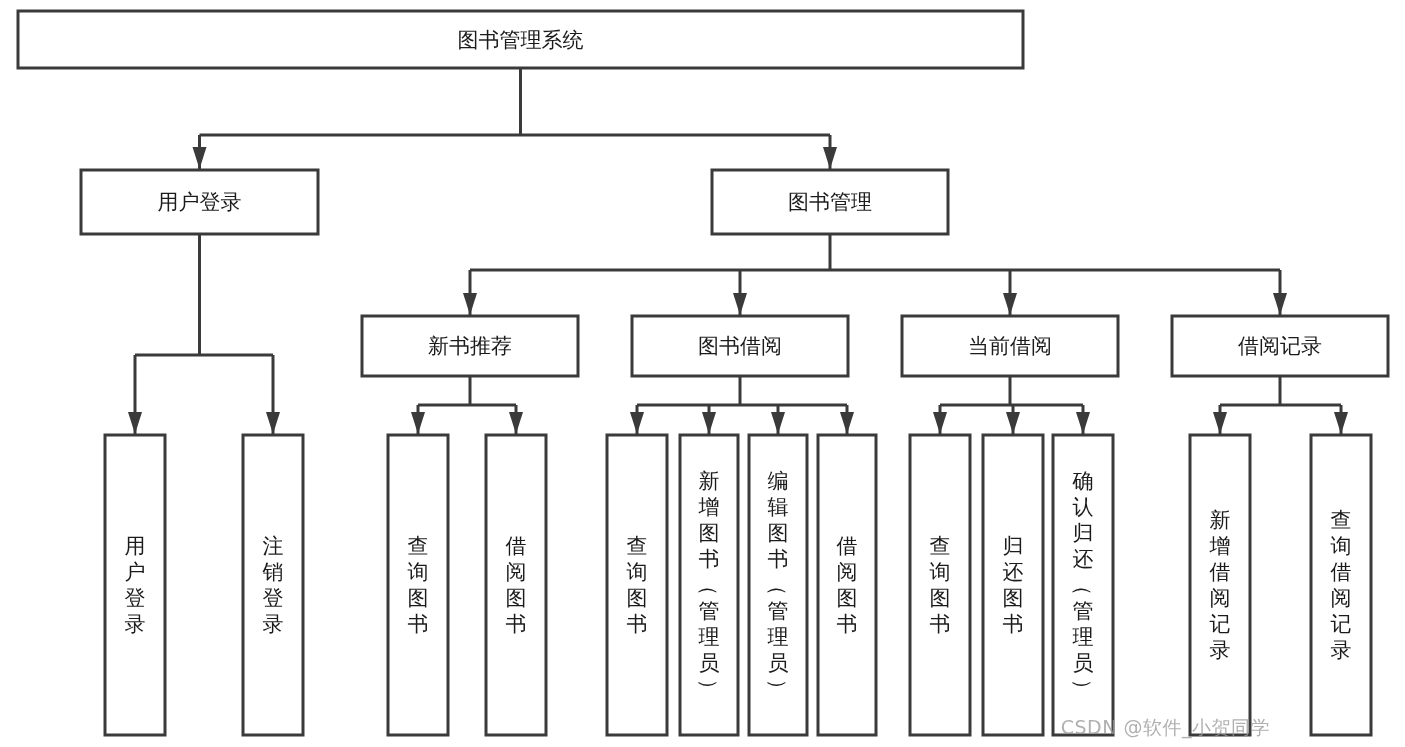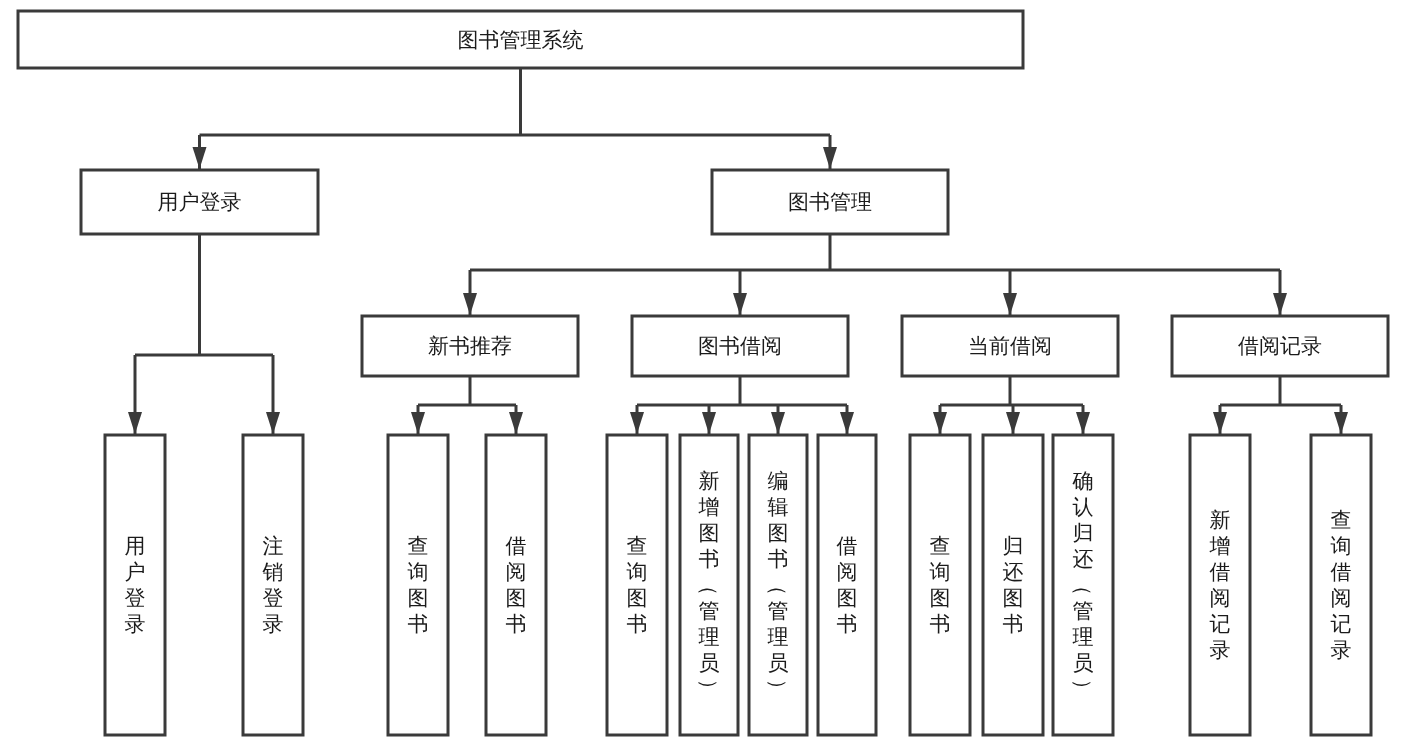--- a/index.html
+++ b/index.html
@@ -267,14 +267,15 @@
           <text x="1341" y="553.28" class="node-label-v" font-size="21">询</text>
           <text x="1341" y="579.28" class="node-label-v" font-size="21">借</text>
           <text x="1341" y="605.28" class="node-label-v" font-size="21">阅</text>
           <text x="1341" y="631.28" class="node-label-v" font-size="21">记</text>
           <text x="1341" y="657.28" class="node-label-v" font-size="21">录</text>
         </g>
       </g>
 
   </svg>
 
+  <div class="watermark">CSDN @软件_小贺同学</div>
 
 </div>
 
 </body></html>

